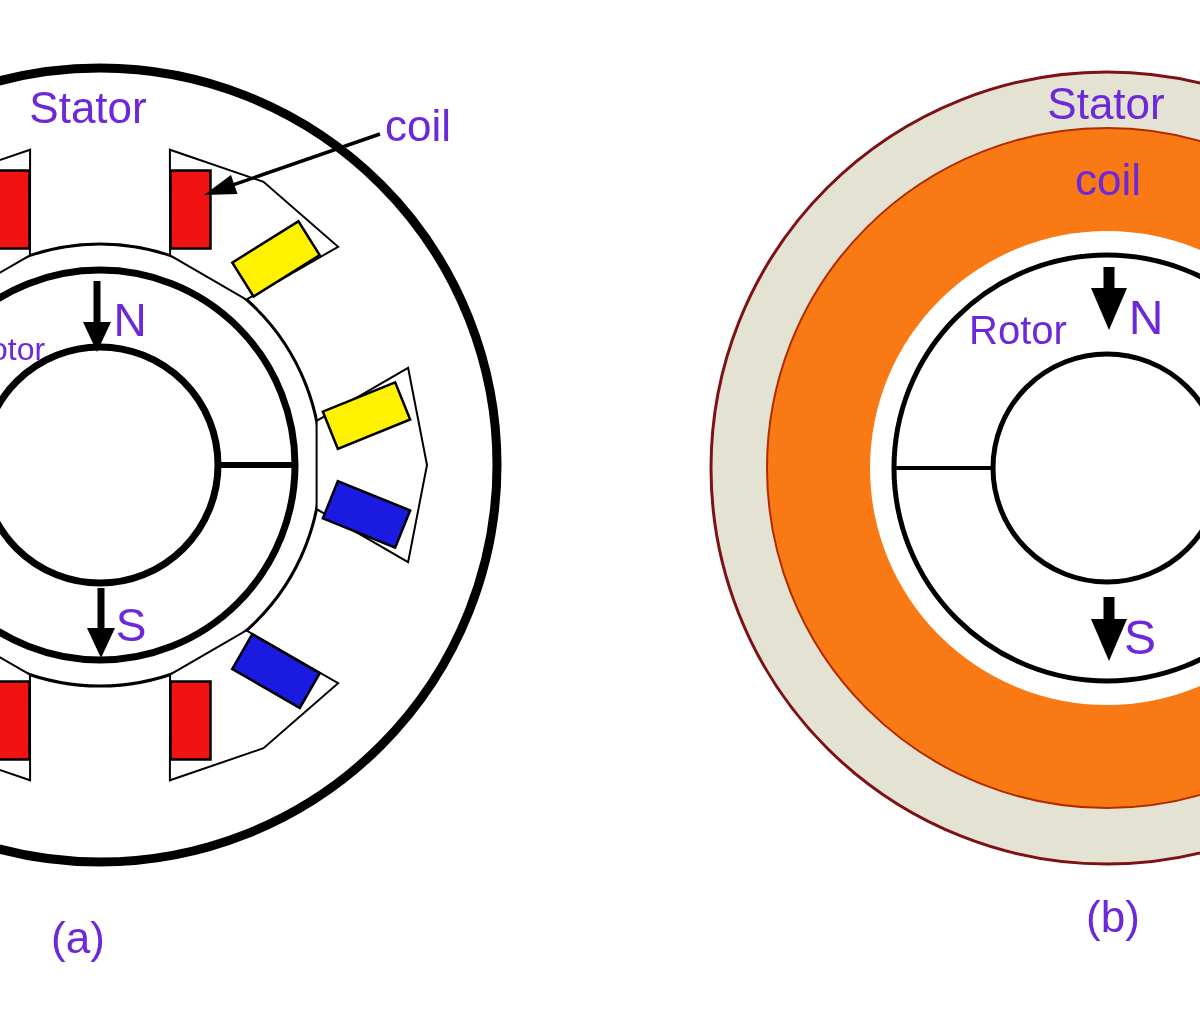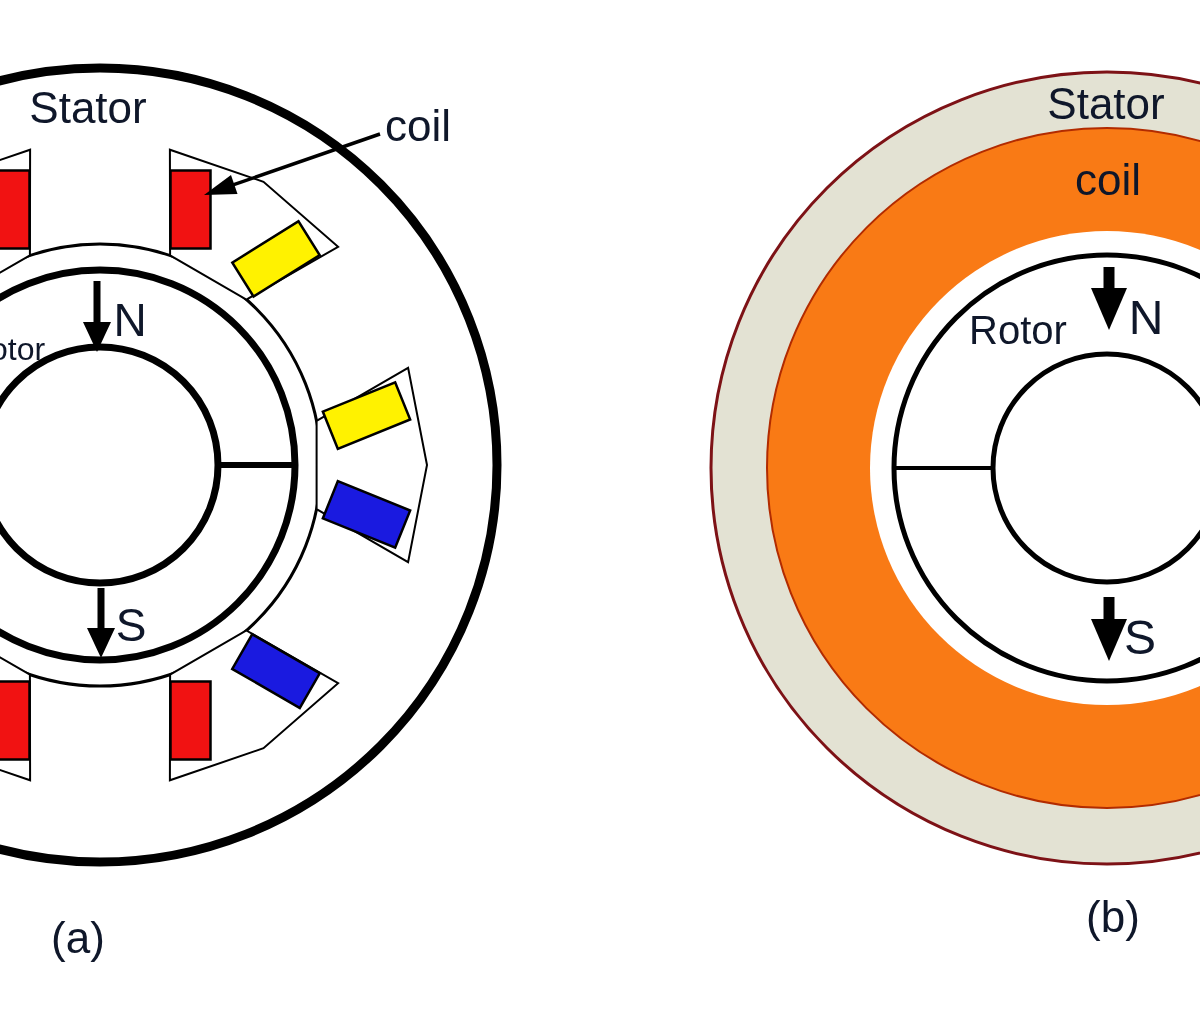--- a/index.html
+++ b/index.html
@@ -7,21 +7,21 @@
     position:relative;
     width:1200px; height:1024px;
     overflow:hidden;
     background:#ffffff;
     font-family:"Liberation Sans", sans-serif;
   }
   #scene { position:absolute; left:0; top:0; }
   .lbl {
     position:absolute;
     transform:translate(-50%,-50%);
-    color:#0f172a;
+    color:#6d28d9;
     white-space:nowrap;
     line-height:1;
     font-family:"Liberation Sans", sans-serif;
   }
 </style>
 </head>
 <body>
 
 <div class="stage">
   <svg id="scene" width="1200" height="1024" viewBox="0 0 1200 1024">

